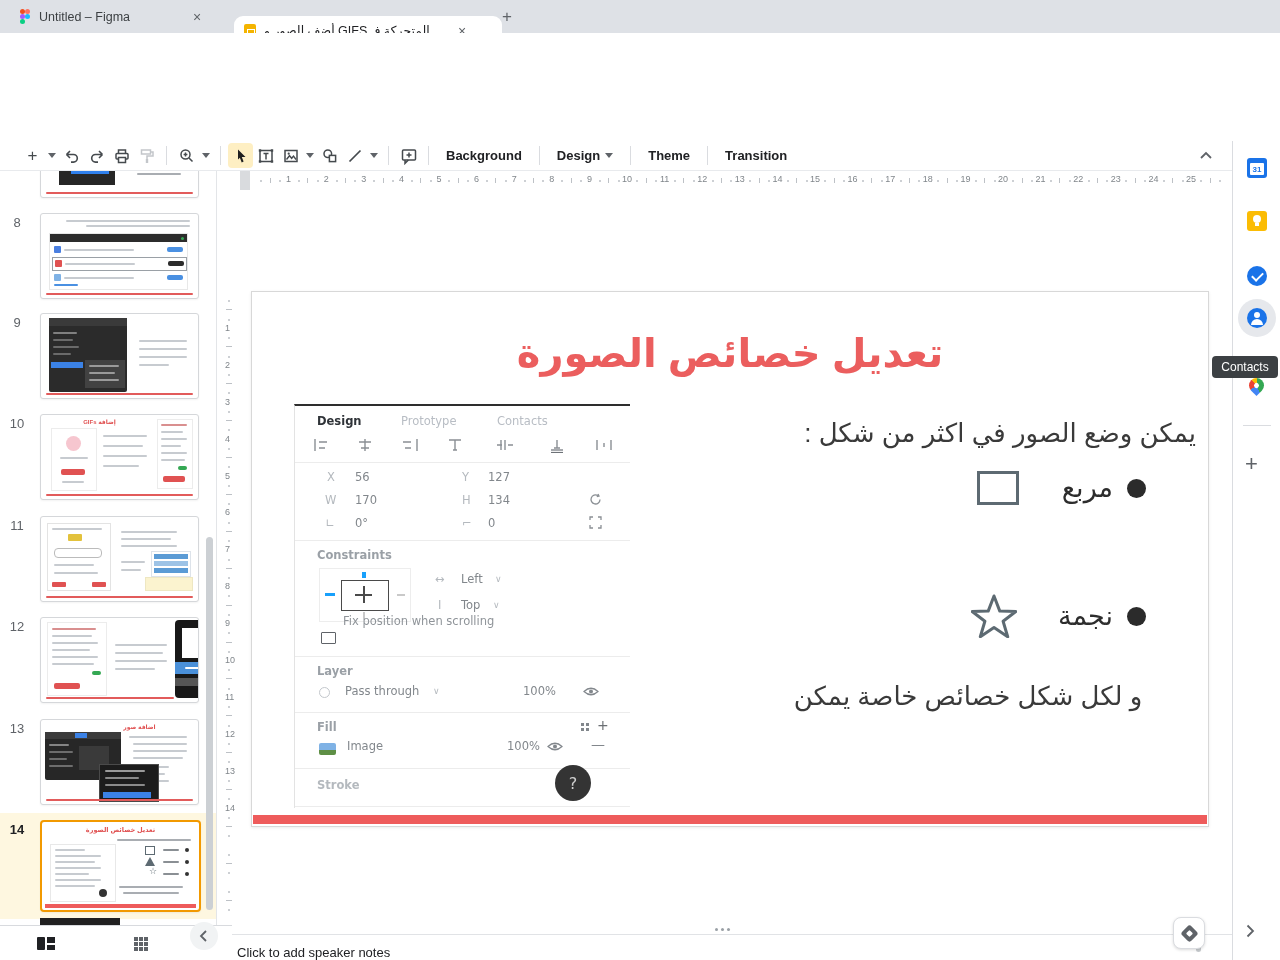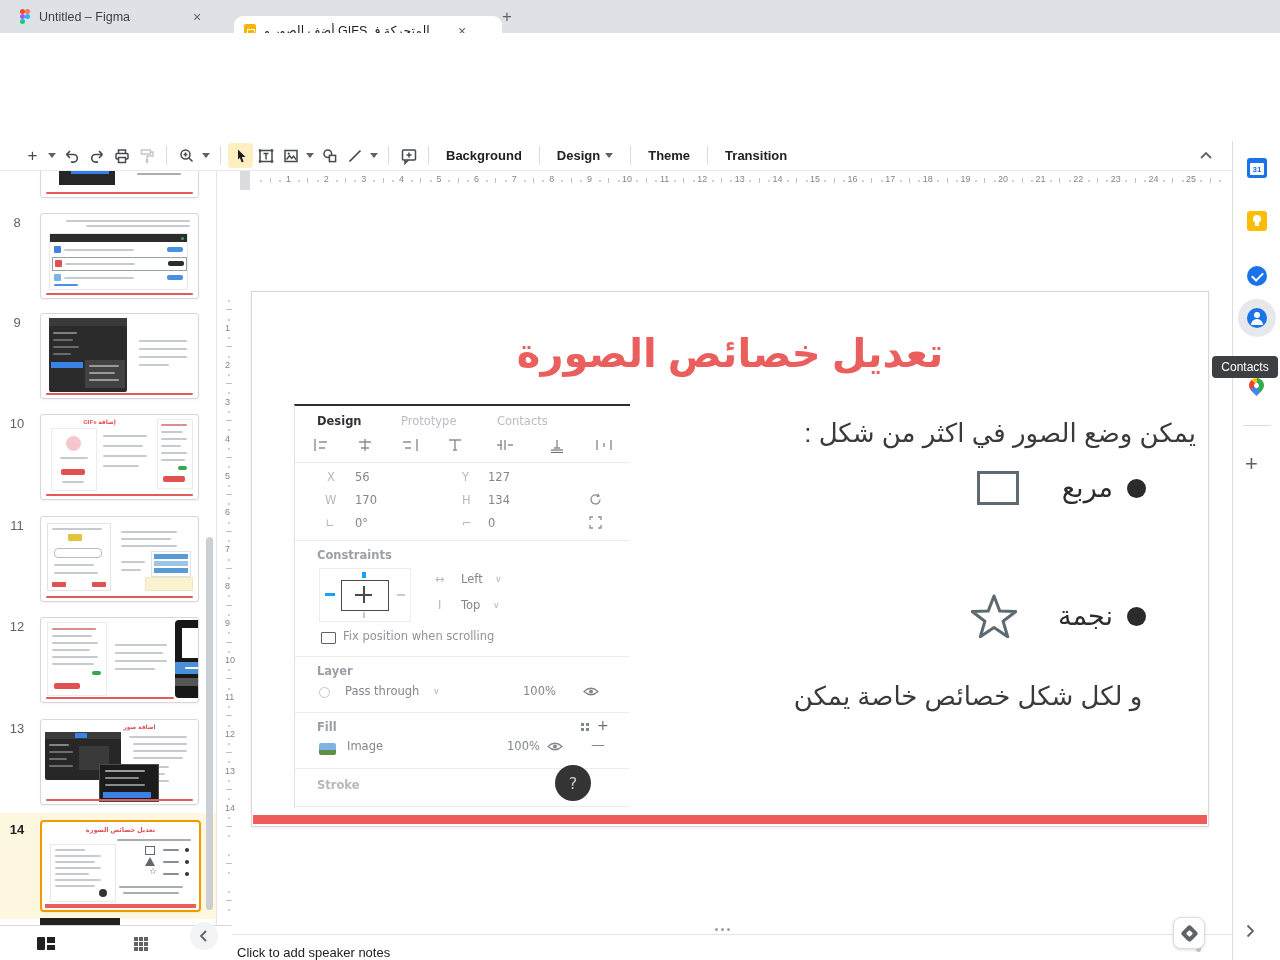--- a/index.html
+++ b/index.html
@@ -819,21 +819,21 @@
               <div class="rb"></div>
               <div class="bb"></div>
           </div>
           <span class="fp-t fp-lab" style="left:140px;top:166px">↔</span>
           <span class="fp-t" style="left:166px;top:166px">Left</span>
           <span class="fp-t fp-chev" style="left:200px;top:168px">∨</span>
           <span class="fp-t fp-lab" style="left:143px;top:192px">I</span>
           <span class="fp-t" style="left:166px;top:192px">Top</span>
           <span class="fp-t fp-chev" style="left:198px;top:194px">∨</span>
           <div class="fpcheck"></div>
-          <span class="fp-t" style="left:48px;top:223px;color:#8f9499">Fix position when scrolling</span>
+          <span class="fp-t" style="left:48px;top:208px;color:#8f9499">Fix position when scrolling</span>
           <div class="fp-hr" style="top:250px"></div>
 
           <span class="fp-t fp-head" style="left:22px;top:258px">Layer</span>
           <div class="fpcirc"></div>
           <span class="fp-t" style="left:50px;top:278px">Pass through</span>
           <span class="fp-t fp-chev" style="left:138px;top:280px">∨</span>
           <span class="fp-t" style="left:228px;top:278px">100%</span>
           <svg class="abs" style="left:288px;top:280px" width="16" height="11" viewBox="0 0 16 11">
               <path d="M1 5.5Q8 -1 15 5.5Q8 12 1 5.5Z" stroke="#82878c" stroke-width="1.2" fill="none"></path>
               <circle cx="8" cy="5.5" r="2" fill="#82878c"></circle>

